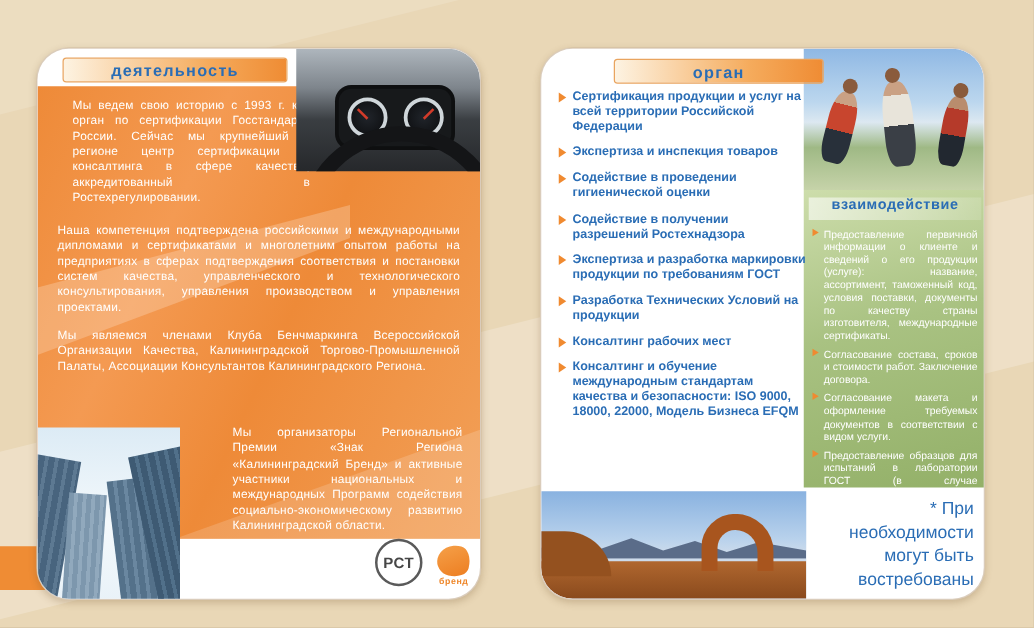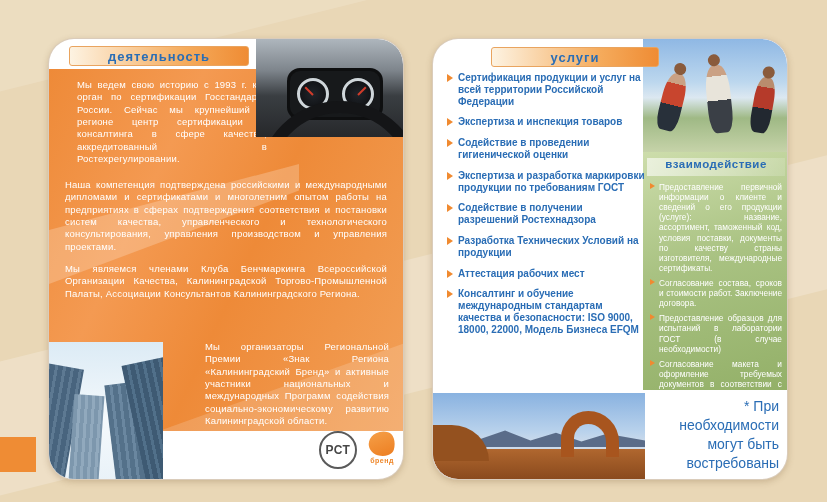--- a/index.html
+++ b/index.html
@@ -13,21 +13,21 @@
   .bg-band.b2 { left:-80px; top:-70px; width:560px; height:110px; background:rgba(255,255,255,0.15); }
   .orange-tab { position:absolute; left:0; top:437px; width:36px; height:35px; background:#ef8c34; z-index:1; }
 
   .card {
     position:absolute; top:38px; width:356px; height:442px;
     background:#ffffff; border-radius:26px; overflow:hidden;
     border:1px solid rgba(150,110,60,0.35);
     box-shadow:0 2px 6px rgba(110,80,40,0.25);
     z-index:2; box-sizing:border-box;
   }
-  .card.left  { left:48px; }
+  .card.left  { left:29px; }
   .card.right { left:432px; }
 
   .banner {
     position:absolute; height:20px; z-index:6;
     display:flex; align-items:center; justify-content:center;
     background:linear-gradient(90deg,#fdf3e2 0%,#f5ab5c 65%,#ef8c34 100%);
     border:1px solid #e9a45f; border-radius:3px; box-sizing:border-box;
     color:#2a6db5; font-weight:bold; font-size:13px; letter-spacing:1px;
   }
   .banner-left  { left:20px; top:7px; width:180px; }
@@ -79,21 +79,21 @@
   .bld1 { left:-18px; width:42px; height:130px; transform:rotate(10deg);
     background:repeating-linear-gradient(90deg,#48647e 0 5px,#5d7992 5px 8px); }
   .bld2 { left:22px; width:30px; height:100px; transform:rotate(4deg);
     background:repeating-linear-gradient(90deg,#7d97ad 0 4px,#91a9bd 4px 7px); }
   .bld3 { right:18px; width:34px; height:112px; transform:rotate(-7deg);
     background:repeating-linear-gradient(90deg,#54718a 0 5px,#6a87a0 5px 8px); }
   .bld4 { right:-16px; width:44px; height:135px; transform:rotate(-12deg);
     background:repeating-linear-gradient(90deg,#3e5a73 0 5px,#51708a 5px 8px); }
 
   .logos { position:absolute; right:8px; top:392px; z-index:7;
-    display:flex; align-items:flex-start; gap:12px; }
+    display:flex; align-items:flex-end; gap:12px; }
   .rst-logo { width:38px; height:38px; border-radius:50%;
     border:2px solid #5a5a5a; background:#fff; color:#474747;
     display:flex; align-items:center; justify-content:center;
     font-weight:bold; font-size:12px; letter-spacing:0.5px; box-sizing:border-box; }
   .brand-logo { display:flex; flex-direction:column; align-items:center; gap:1px; }
   .brand-flame { width:26px; height:25px; background:linear-gradient(145deg,#f6a24b,#ec7c1f);
     border-radius:62% 38% 55% 45% / 55% 62% 38% 45%; transform:rotate(14deg); }
   .brand-text { font-size:7px; font-weight:bold; color:#ee8527; letter-spacing:0.5px; }
 
   
@@ -194,21 +194,21 @@
       </div>
       <div class="brand-logo">
         <div class="brand-flame"></div>
         <span class="brand-text">бренд</span>
       </div>
     </div>
   </div>
 
   <div class="card right">
     <div class="banner banner-right">
-      <span>услуги</span>
+      <span>орган</span>
     </div>
 
     <div class="run-photo">
       <div class="runner r1"></div>
       <div class="runner r2"></div>
       <div class="runner r3"></div>
     </div>
 
     <ul class="services">
       <li class="svc">
@@ -218,33 +218,33 @@
       <li class="svc">
           <span class="tri"></span>
           <span>Экспертиза и инспекция товаров</span>
         </li>
       <li class="svc">
           <span class="tri"></span>
           <span>Содействие в проведении гигиенической оценки</span>
         </li>
       <li class="svc">
           <span class="tri"></span>
+          <span>Содействие в получении разрешений Ростехнадзора</span>
+        </li>
+      <li class="svc">
+          <span class="tri"></span>
           <span>Экспертиза и разработка маркировки продукции по требованиям ГОСТ</span>
         </li>
       <li class="svc">
           <span class="tri"></span>
-          <span>Содействие в получении разрешений Ростехнадзора</span>
-        </li>
-      <li class="svc">
-          <span class="tri"></span>
           <span>Разработка Технических Условий на продукции</span>
         </li>
       <li class="svc">
           <span class="tri"></span>
-          <span>Аттестация рабочих мест</span>
+          <span>Консалтинг рабочих мест</span>
         </li>
       <li class="svc">
           <span class="tri"></span>
           <span>Консалтинг и обучение международным стандартам качества и безопасности: ISO 9000, 18000, 22000, Модель Бизнеса EFQM</span>
         </li>
     </ul>
 
     <div class="green-panel">
       <div class="green-head">
         <span>взаимодействие</span>
@@ -253,25 +253,25 @@
         <div class="gi">
             <span class="tri2"></span>
             <span>Предоставление первичной информации о клиенте и сведений о его продукции (услуге): название, ассортимент, таможенный код, условия поставки, документы по качеству страны изготовителя, международные сертификаты.</span>
           </div>
         <div class="gi">
             <span class="tri2"></span>
             <span>Согласование состава, сроков и стоимости работ. Заключение договора.</span>
           </div>
         <div class="gi">
             <span class="tri2"></span>
+            <span>Согласование макета и оформление требуемых документов в соответствии с видом услуги.</span>
+          </div>
+        <div class="gi">
+            <span class="tri2"></span>
             <span>Предоставление образцов для испытаний в лаборатории ГОСТ (в случае необходимости)</span>
-          </div>
-        <div class="gi">
-            <span class="tri2"></span>
-            <span>Согласование макета и оформление требуемых документов в соответствии с видом услуги.</span>
           </div>
       </div>
     </div>
 
     <div class="desert-photo">
       <div class="mnt"></div>
       <div class="gnd"></div>
       <div class="rockL"></div>
       <div class="arch"></div>
     </div>

